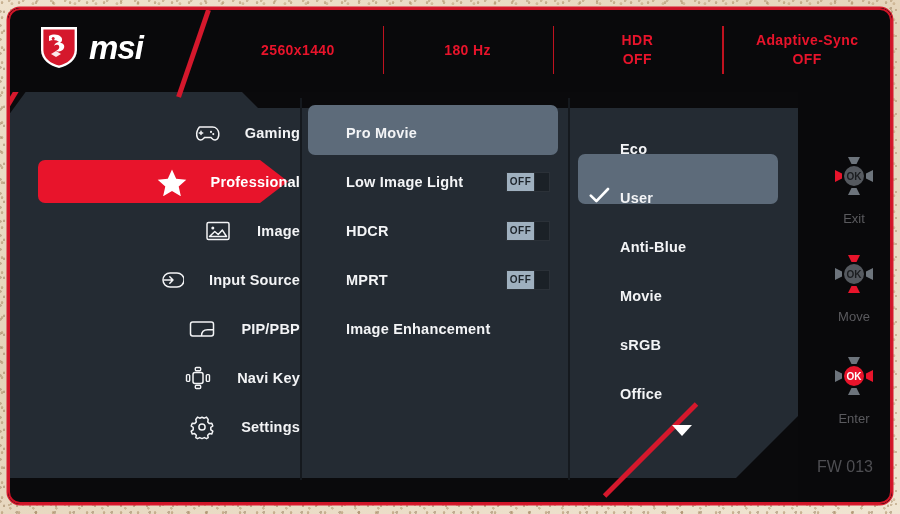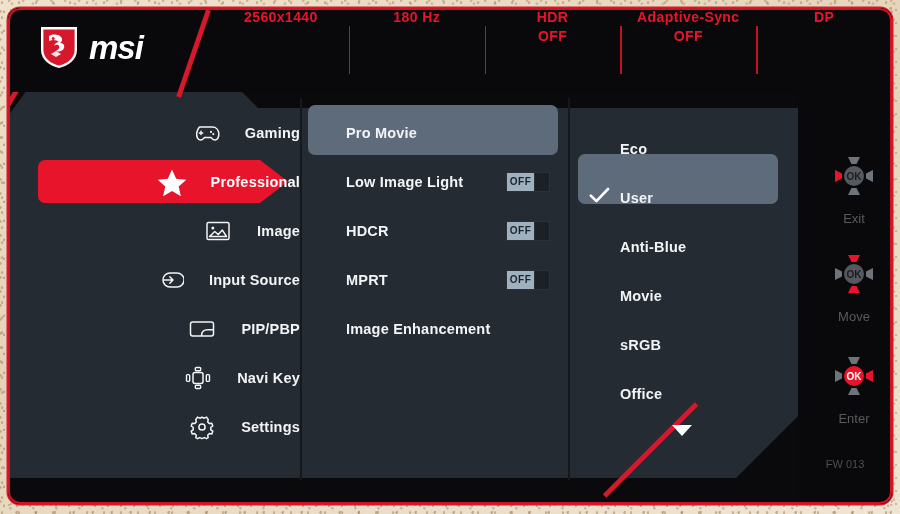--- a/index.html
+++ b/index.html
@@ -50,21 +50,21 @@
   #logo-wrap{
     position:absolute;left:30px;top:16px;display:flex;align-items:center;gap:9px;
   }
   #shield{width:42px;height:46px;}
   #msi-word{
     font-style:italic;font-weight:bold;font-size:33px;color:#ffffff;
     letter-spacing:-1px;line-height:1;font-family:"Liberation Sans",sans-serif;
   }
   #hdr-info{
     position:absolute;left:205px;top:0;width:679px;height:84px;
-    display:flex;
+    display:flex;align-items:center;
   }
   .hdr-cell{
     flex:1;text-align:center;color:#e8142b;
     font-size:14px;font-weight:bold;line-height:1.35;
     letter-spacing:.4px;position:relative;
     font-family:"Liberation Sans",sans-serif;
   }
   .hdr-cell + .hdr-cell::before{
     content:"";position:absolute;left:0;top:50%;transform:translateY(-50%);
     width:1.5px;height:48px;background:#c0121f;
@@ -188,21 +188,21 @@
   }
   #nav-exit{top:62px;}
   #nav-move{top:160px;}
   #nav-enter{top:262px;}
   .nav-label{
     color:#5a5a5e;font-size:13px;margin-top:3px;
     font-family:"Liberation Sans",sans-serif;
   }
   #fw{
     position:absolute;left:0;top:372px;width:94px;text-align:center;
-    color:#4e4e52;font-size:11px;font-family:"Liberation Sans",sans-serif;
+    color:#4e4e52;font-size:16px;font-family:"Liberation Sans",sans-serif;
   }
 </style>
 </head>
 <body>
 
 <div id="wallpaper"></div>
 
 <div id="osd">
 
   <div id="body-panel"></div>
@@ -231,23 +231,20 @@
         <span class="hdr-sub">180 Hz</span>
       </div>
       <div class="hdr-cell">
         <span class="hdr-sub">HDR</span>
         <span class="hdr-sub">OFF</span>
       </div>
       <div class="hdr-cell">
         <span class="hdr-sub">Adaptive-Sync</span>
         <span class="hdr-sub">OFF</span>
       </div>
-      <div class="hdr-cell">
-        <span class="hdr-sub">DP</span>
-      </div>
     </div>
   </div>
 
   <div class="col-div" id="div1"></div>
   <div class="col-div" id="div2"></div>
 
   <div id="sidebar">
 
     <div class="side-item">
       <span class="si-ico">

